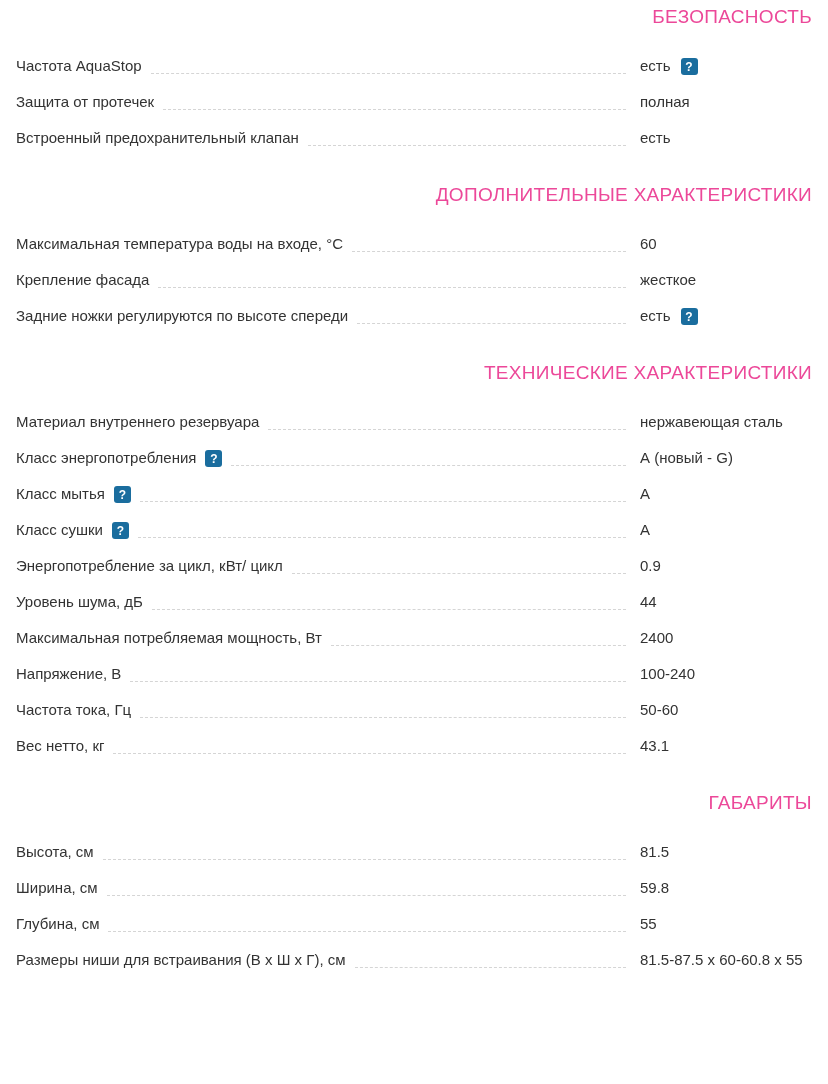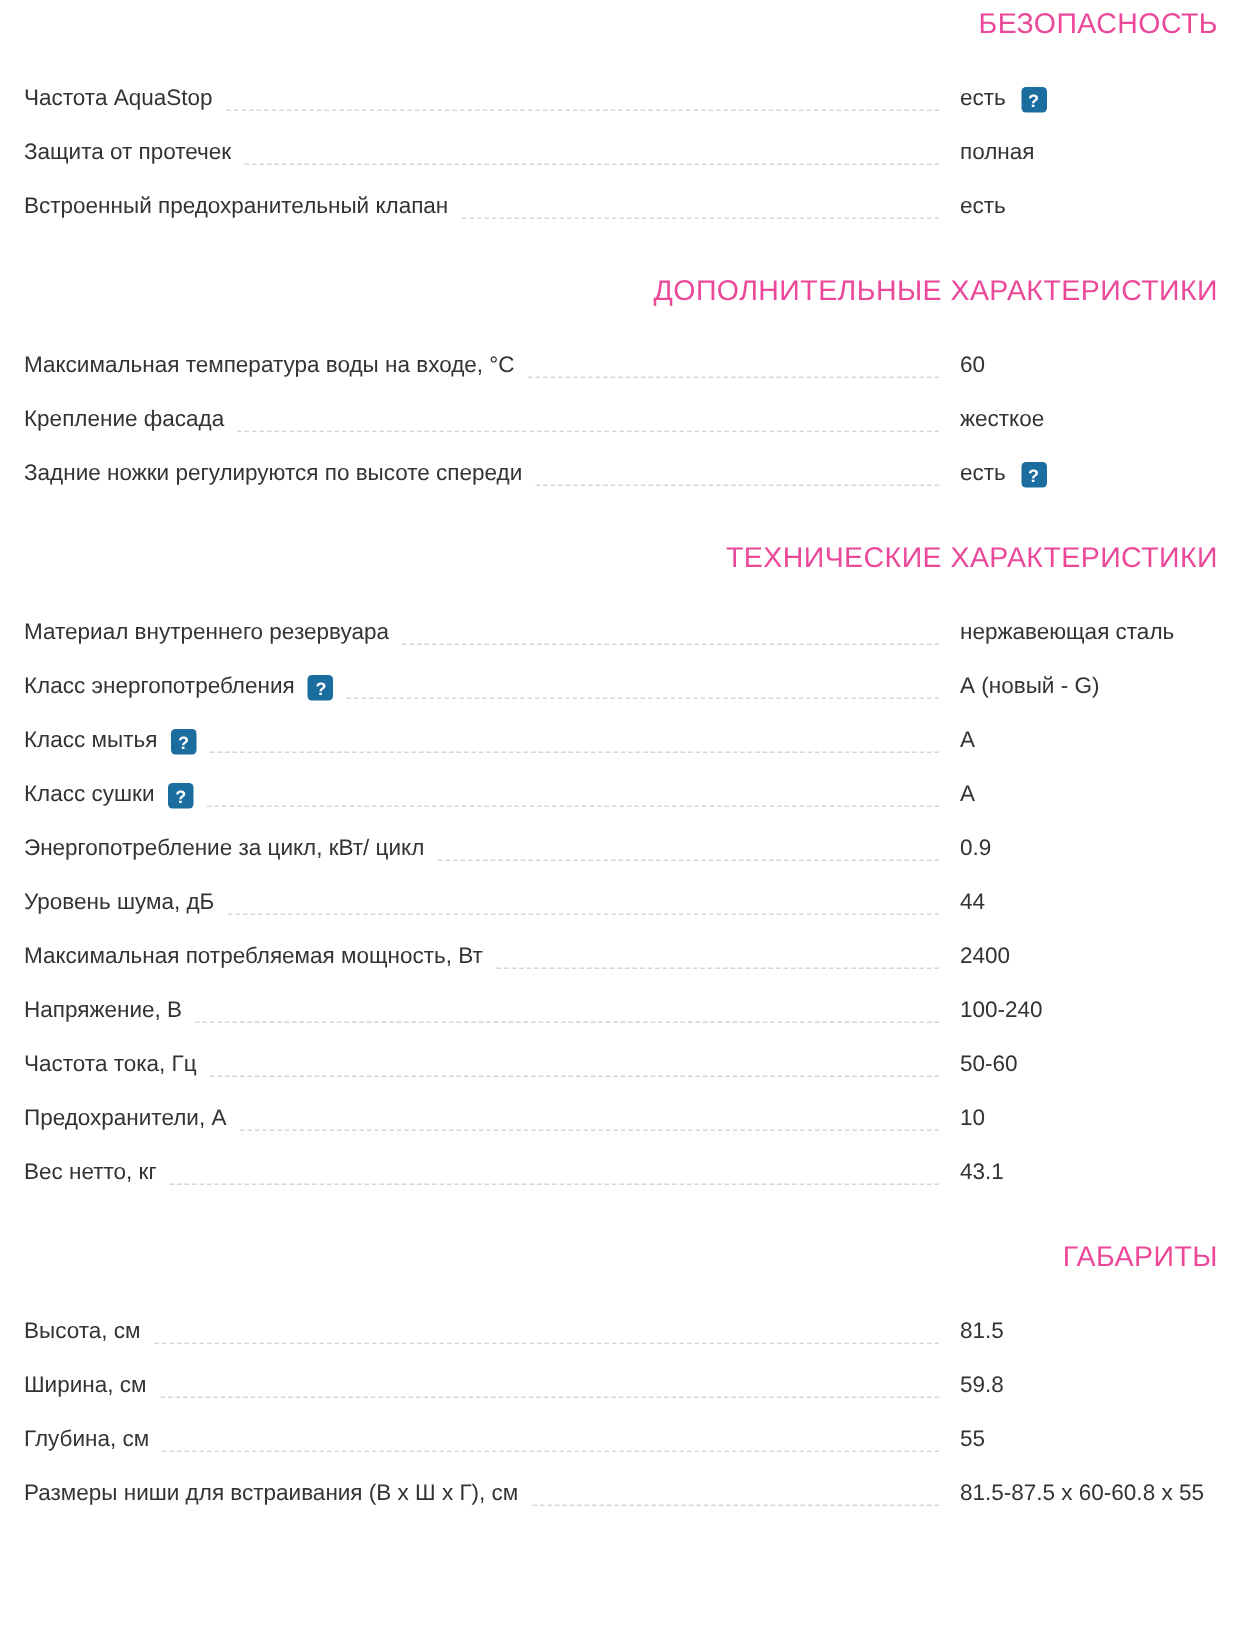--- a/index.html
+++ b/index.html
@@ -178,27 +178,20 @@
         </span>
       </div>
       <div class="row">
         <span class="label">Частота тока, Гц</span>
         <span class="leader"></span>
         <span class="value-cell">
           <span>50-60</span>
         </span>
       </div>
       <div class="row">
-        <span class="label">Предохранители, А</span>
-        <span class="leader"></span>
-        <span class="value-cell">
-          <span>10</span>
-        </span>
-      </div>
-      <div class="row">
         <span class="label">Вес нетто, кг</span>
         <span class="leader"></span>
         <span class="value-cell">
           <span>43.1</span>
         </span>
       </div>
     </section>
     <section class="spec-section">
       <h2 class="section-title">ГАБАРИТЫ</h2>
       <div class="row">

